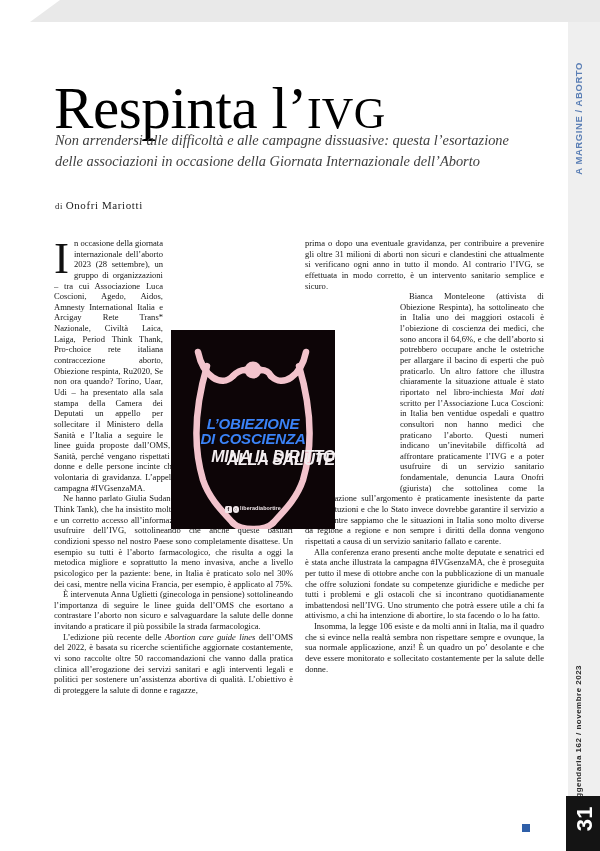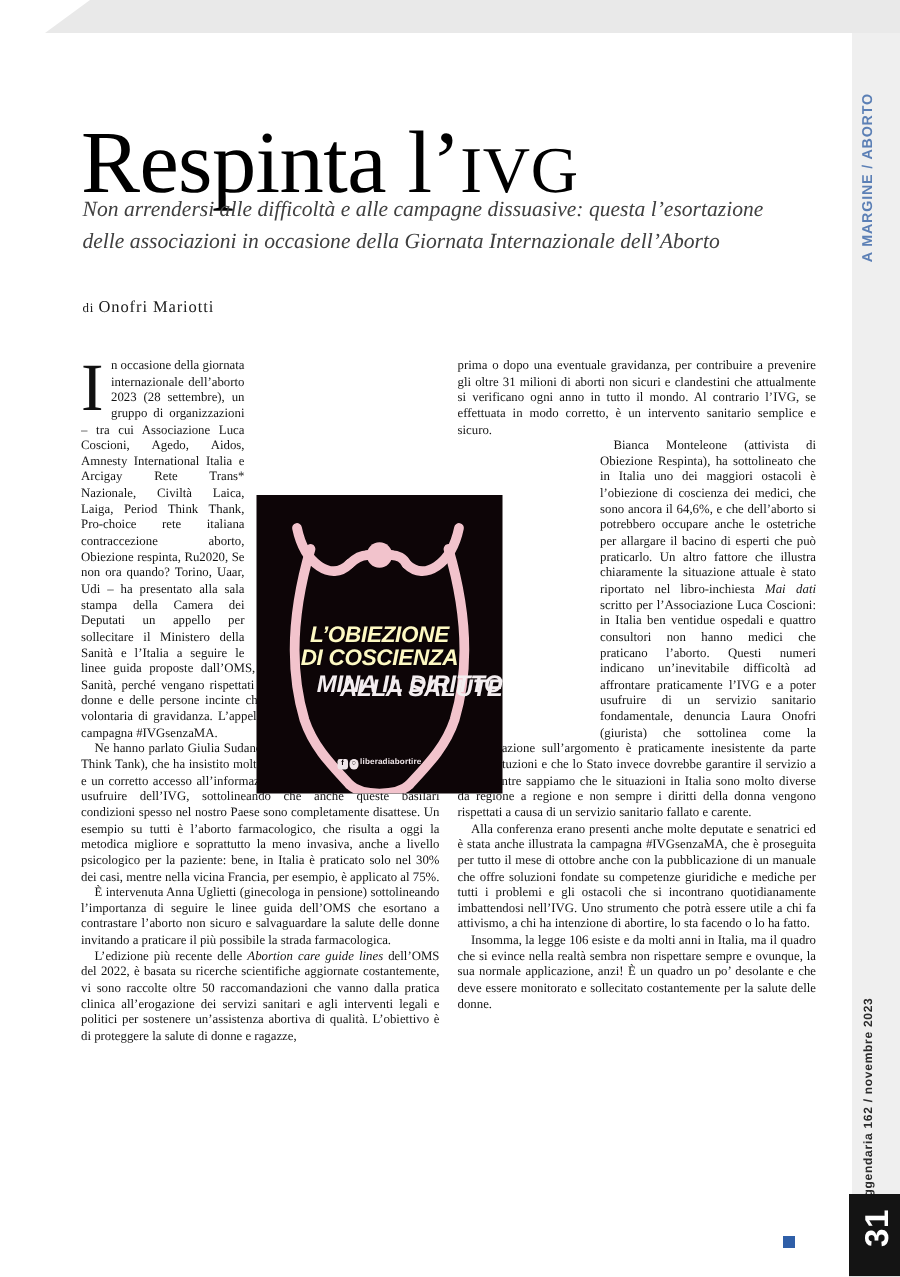--- a/index.html
+++ b/index.html
@@ -193,21 +193,21 @@
   }
   #poster .art { position: absolute; inset: 0; }
   .poster-line1, .poster-line2 {
     position: absolute;
     left: 0; right: 0;
     text-align: center;
     font-family: "Liberation Sans", sans-serif;
     font-weight: bold;
     font-style: italic;
     letter-spacing: -0.2px;
-    color: #fef9c3;
+    color: #3b82f6;
     font-size: 15px;
     line-height: 1.0;
     text-shadow: 0 0 1px rgba(0,0,0,.6);
   }
   .poster-line1 { top: 86px; }
   .poster-line2 { top: 101px; }
   .poster-line3, .poster-line4, .poster-line5 {
     position: absolute;
     left: 0; right: 0;
     text-align: right;

